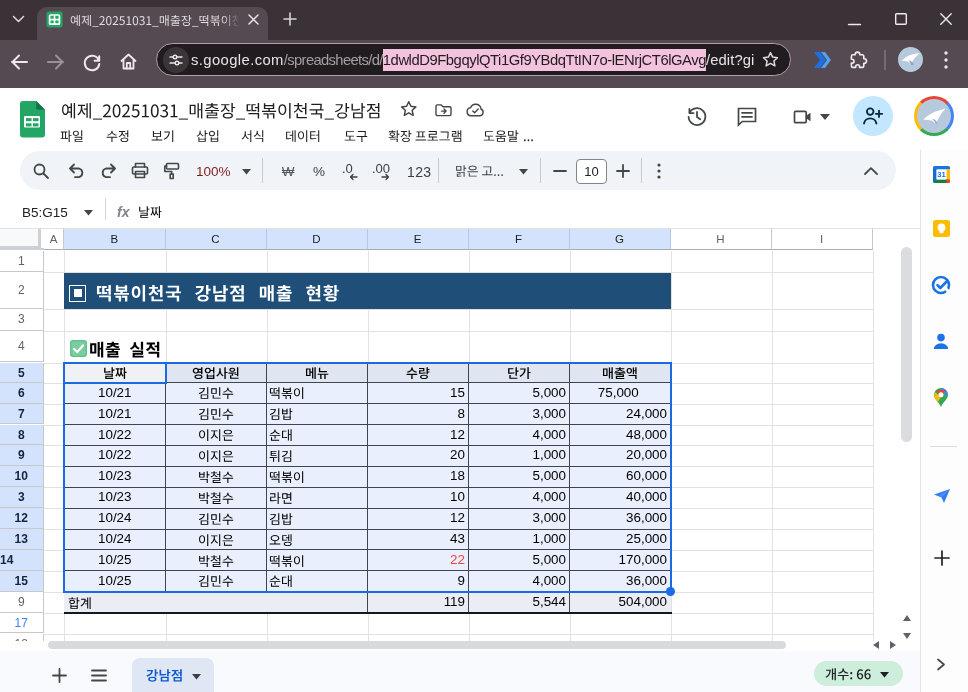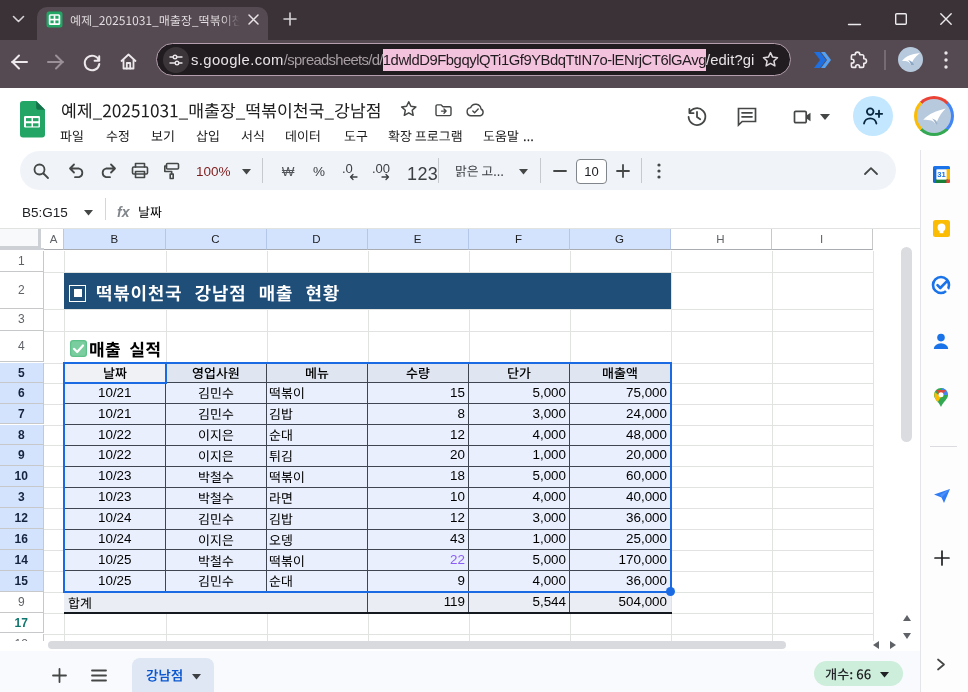--- a/index.html
+++ b/index.html
@@ -147,21 +147,21 @@
 <div style="position:absolute;left:279px;top:163.5px;width:18px;font-size:13.5px;color:#53575b;text-align:center">₩</div>
 <div style="position:absolute;left:310px;top:164px;width:20px;font-size:13.5px;color:#3d4043;text-align:center;width:18px">%</div>
 <div style="position:absolute;left:342px;top:161px;width:22px;font-size:13px;color:#3d4043">.0</div>
 <svg class="ic" style="left:349px;top:174px" width="8" height="6" viewBox="0 0 8 6" fill="none" stroke="#3d4043" stroke-width="1.3" stroke-linecap="round" stroke-linejoin="round">
     <path d="M8 3 H1.5 M4 0.5 L1.5 3 L4 5.5"></path>
   </svg>
 <div style="position:absolute;left:372px;top:161px;width:26px;font-size:13px;color:#3d4043">.00</div>
 <svg class="ic" style="left:382px;top:174px" width="8" height="6" viewBox="0 0 8 6" fill="none" stroke="#3d4043" stroke-width="1.3" stroke-linecap="round" stroke-linejoin="round">
     <path d="M0 3 H6.5 M4 0.5 L6.5 3 L4 5.5"></path>
   </svg>
-<div style="position:absolute;left:407px;top:164px;width:24px;font-size:18px;color:#3d4043;letter-spacing:0.4px">123</div>
+<div style="position:absolute;left:407px;top:164px;width:24px;font-size:14px;color:#3d4043;letter-spacing:0.4px">123</div>
 <div style="position:absolute;left:438px;top:158px;width:1px;height:25px;background:#c6cacf"></div>
 <svg class="ic" style="left:519px;top:169px" width="9" height="5.5" viewBox="0 0 9 5.5">
     <path d="M0 0 H9 L4.5 5.5 Z" fill="#444746"></path>
   </svg>
 <div style="position:absolute;left:540px;top:158px;width:1px;height:25px;background:#c6cacf"></div>
 <svg class="ic" style="left:554px;top:170px" width="12" height="2" viewBox="0 0 12 2" fill="none" stroke="#444746" stroke-width="1.8" stroke-linecap="round" stroke-linejoin="round">
     <path d="M0 1 H12"></path>
   </svg>
 <div style="position:absolute;left:576px;top:158.5px;width:31px;height:25px;background:#fff;border:1px solid #80868b;border-radius:4px;font-size:13px;color:#202124;text-align:center;line-height:23px">10</div>
 <svg class="ic" style="left:617px;top:165px" width="12" height="12" viewBox="0 0 12 12" fill="none" stroke="#444746" stroke-width="1.8" stroke-linecap="round" stroke-linejoin="round">
@@ -200,25 +200,25 @@
 <div style="position:absolute;left:0;top:309.0px;width:43.5px;height:21.600000000000023px;background:#ffffff;border-right:1px solid #c6c8ca;border-bottom:1px solid #c6c8ca;font-size:12px;font-weight:400;color:#5f6368;text-align:center;line-height:21.600000000000023px">3</div>
 <div style="position:absolute;left:0;top:330.6px;width:43.5px;height:31.899999999999977px;background:#ffffff;border-right:1px solid #c6c8ca;border-bottom:1px solid #c6c8ca;font-size:12px;font-weight:400;color:#5f6368;text-align:center;line-height:31.899999999999977px">4</div>
 <div style="position:absolute;left:0;top:362.5px;width:43.5px;height:20.19999999999999px;background:#d3e3fd;border-right:1px solid #c6c8ca;border-bottom:1px solid #c6c8ca;font-size:12px;font-weight:700;color:#16233f;text-align:center;line-height:20.19999999999999px">5</div>
 <div style="position:absolute;left:0;top:382.7px;width:43.5px;height:20.900000000000034px;background:#d3e3fd;border-right:1px solid #c6c8ca;border-bottom:1px solid #c6c8ca;font-size:12px;font-weight:700;color:#16233f;text-align:center;line-height:20.900000000000034px">6</div>
 <div style="position:absolute;left:0;top:403.6px;width:43.5px;height:20.899999999999977px;background:#d3e3fd;border-right:1px solid #c6c8ca;border-bottom:1px solid #c6c8ca;font-size:12px;font-weight:700;color:#16233f;text-align:center;line-height:20.899999999999977px">7</div>
 <div style="position:absolute;left:0;top:424.5px;width:43.5px;height:20.899999999999977px;background:#d3e3fd;border-right:1px solid #c6c8ca;border-bottom:1px solid #c6c8ca;font-size:12px;font-weight:700;color:#16233f;text-align:center;line-height:20.899999999999977px">8</div>
 <div style="position:absolute;left:0;top:445.4px;width:43.5px;height:20.900000000000034px;background:#d3e3fd;border-right:1px solid #c6c8ca;border-bottom:1px solid #c6c8ca;font-size:12px;font-weight:700;color:#16233f;text-align:center;line-height:20.900000000000034px">9</div>
 <div style="position:absolute;left:0;top:466.3px;width:43.5px;height:20.899999999999977px;background:#d3e3fd;border-right:1px solid #c6c8ca;border-bottom:1px solid #c6c8ca;font-size:12px;font-weight:700;color:#16233f;text-align:center;line-height:20.899999999999977px">10</div>
 <div style="position:absolute;left:0;top:487.2px;width:43.5px;height:20.900000000000034px;background:#d3e3fd;border-right:1px solid #c6c8ca;border-bottom:1px solid #c6c8ca;font-size:12px;font-weight:700;color:#16233f;text-align:center;line-height:20.900000000000034px">3</div>
 <div style="position:absolute;left:0;top:508.1px;width:43.5px;height:20.899999999999977px;background:#d3e3fd;border-right:1px solid #c6c8ca;border-bottom:1px solid #c6c8ca;font-size:12px;font-weight:700;color:#16233f;text-align:center;line-height:20.899999999999977px">12</div>
-<div style="position:absolute;left:0;top:529.0px;width:43.5px;height:20.899999999999977px;background:#d3e3fd;border-right:1px solid #c6c8ca;border-bottom:1px solid #c6c8ca;font-size:12px;font-weight:700;color:#16233f;text-align:center;line-height:20.899999999999977px">16</div>
-<div style="position:absolute;left:0;top:549.9px;width:43.5px;height:20.899999999999977px;background:#d3e3fd;border-right:1px solid #c6c8ca;border-bottom:1px solid #c6c8ca;font-size:12px;font-weight:700;color:#16233f;text-align:center;line-height:20.899999999999977px">14</div>
+<div style="position:absolute;left:0;top:529.0px;width:43.5px;height:20.899999999999977px;background:#d3e3fd;border-right:1px solid #c6c8ca;border-bottom:1px solid #c6c8ca;font-size:12px;font-weight:700;color:#16233f;text-align:center;line-height:20.899999999999977px">13</div>
+<div style="position:absolute;left:0;top:549.9px;width:43.5px;height:20.899999999999977px;background:#d3e3fd;border-right:1px solid #c6c8ca;border-bottom:1px solid #c6c8ca;font-size:12px;font-weight:700;color:#16233f;line-height:20.899999999999977px">14</div>
 <div style="position:absolute;left:0;top:570.8px;width:43.5px;height:20.90000000000009px;background:#d3e3fd;border-right:1px solid #c6c8ca;border-bottom:1px solid #c6c8ca;font-size:12px;font-weight:700;color:#16233f;text-align:center;line-height:20.90000000000009px">15</div>
 <div style="position:absolute;left:0;top:591.7px;width:43.5px;height:20.899999999999977px;background:#ffffff;border-right:1px solid #c6c8ca;border-bottom:1px solid #c6c8ca;font-size:12px;font-weight:400;color:#5f6368;text-align:center;line-height:20.899999999999977px">9</div>
-<div style="position:absolute;left:0;top:612.6px;width:43.5px;height:20.899999999999977px;background:#ffffff;border-right:1px solid #c6c8ca;border-bottom:1px solid #c6c8ca;font-size:12px;font-weight:700;color:#0f766e;text-align:center;line-height:20.899999999999977px">17</div>
+<div style="position:absolute;left:0;top:612.6px;width:43.5px;height:20.899999999999977px;background:#ffffff;border-right:1px solid #c6c8ca;border-bottom:1px solid #c6c8ca;font-size:12px;font-weight:400;color:#3b82f6;text-align:center;line-height:20.899999999999977px">17</div>
 <div style="position:absolute;left:64px;top:250.5px;width:1px;height:390.0px;background:#e1e3e1"></div>
 <div style="position:absolute;left:165.5px;top:250.5px;width:1px;height:390.0px;background:#e1e3e1"></div>
 <div style="position:absolute;left:266.5px;top:250.5px;width:1px;height:390.0px;background:#e1e3e1"></div>
 <div style="position:absolute;left:367.5px;top:250.5px;width:1px;height:390.0px;background:#e1e3e1"></div>
 <div style="position:absolute;left:468.5px;top:250.5px;width:1px;height:390.0px;background:#e1e3e1"></div>
 <div style="position:absolute;left:569.5px;top:250.5px;width:1px;height:390.0px;background:#e1e3e1"></div>
 <div style="position:absolute;left:670.5px;top:250.5px;width:1px;height:390.0px;background:#e1e3e1"></div>
 <div style="position:absolute;left:771.5px;top:250.5px;width:1px;height:390.0px;background:#e1e3e1"></div>
 <div style="position:absolute;left:872.5px;top:250.5px;width:1px;height:390.0px;background:#e1e3e1"></div>
 <div style="position:absolute;left:44.0px;top:272.3px;width:828.5px;height:1px;background:#e1e3e1"></div>
@@ -272,21 +272,21 @@
 <div style="position:absolute;left:367.0px;top:591.7px;width:1px;height:20.899999999999977px;background:#3f4652"></div>
 <div style="position:absolute;left:468.0px;top:591.7px;width:1px;height:20.899999999999977px;background:#3f4652"></div>
 <div style="position:absolute;left:569.0px;top:591.7px;width:1px;height:20.899999999999977px;background:#3f4652"></div>
 <div style="position:absolute;left:63.5px;top:611.5px;width:608.0px;height:2.2px;background:#14181f"></div>
 <div style="position:absolute;left:63px;top:361.5px;width:608.5px;height:231.20000000000005px;border:2px solid #1a6ae3"></div>
 <div style="position:absolute;left:63px;top:361.5px;width:103.5px;height:22.19999999999999px;border:2px solid #1a6ae3"></div>
 <div style="position:absolute;left:666.0px;top:587.2px;width:9px;height:9px;background:#1a6ae3;border-radius:50%"></div>
 <div style="position:absolute;left:64px;top:382.7px;width:101.5px;height:20.900000000000034px;font-size:13.4px;color:#000;text-align:center;line-height:20.900000000000034px">10/21</div>
 <div style="position:absolute;left:367.5px;top:382.7px;width:97.5px;height:20.900000000000034px;font-size:13.4px;color:#000;text-align:right;line-height:20.900000000000034px">15</div>
 <div style="position:absolute;left:468.5px;top:382.7px;width:97.5px;height:20.900000000000034px;font-size:13.4px;color:#000;text-align:right;line-height:20.900000000000034px">5,000</div>
-<div style="position:absolute;left:569.5px;top:382.7px;width:97.5px;height:20.900000000000034px;font-size:13.4px;color:#000;text-align:right;line-height:20.900000000000034px">75,000</div>
+<div style="position:absolute;left:569.5px;top:382.7px;width:97.5px;height:20.900000000000034px;font-size:13.4px;color:#000;text-align:center;line-height:20.900000000000034px">75,000</div>
 <div style="position:absolute;left:64px;top:403.6px;width:101.5px;height:20.899999999999977px;font-size:13.4px;color:#000;text-align:center;line-height:20.899999999999977px">10/21</div>
 <div style="position:absolute;left:367.5px;top:403.6px;width:97.5px;height:20.899999999999977px;font-size:13.4px;color:#000;text-align:right;line-height:20.899999999999977px">8</div>
 <div style="position:absolute;left:468.5px;top:403.6px;width:97.5px;height:20.899999999999977px;font-size:13.4px;color:#000;text-align:right;line-height:20.899999999999977px">3,000</div>
 <div style="position:absolute;left:569.5px;top:403.6px;width:97.5px;height:20.899999999999977px;font-size:13.4px;color:#000;text-align:right;line-height:20.899999999999977px">24,000</div>
 <div style="position:absolute;left:64px;top:424.5px;width:101.5px;height:20.899999999999977px;font-size:13.4px;color:#000;text-align:center;line-height:20.899999999999977px">10/22</div>
 <div style="position:absolute;left:367.5px;top:424.5px;width:97.5px;height:20.899999999999977px;font-size:13.4px;color:#000;text-align:right;line-height:20.899999999999977px">12</div>
 <div style="position:absolute;left:468.5px;top:424.5px;width:97.5px;height:20.899999999999977px;font-size:13.4px;color:#000;text-align:right;line-height:20.899999999999977px">4,000</div>
 <div style="position:absolute;left:569.5px;top:424.5px;width:97.5px;height:20.899999999999977px;font-size:13.4px;color:#000;text-align:right;line-height:20.899999999999977px">48,000</div>
 <div style="position:absolute;left:64px;top:445.4px;width:101.5px;height:20.900000000000034px;font-size:13.4px;color:#000;text-align:center;line-height:20.900000000000034px">10/22</div>
 <div style="position:absolute;left:367.5px;top:445.4px;width:97.5px;height:20.900000000000034px;font-size:13.4px;color:#000;text-align:right;line-height:20.900000000000034px">20</div>
@@ -302,21 +302,21 @@
 <div style="position:absolute;left:569.5px;top:487.2px;width:97.5px;height:20.900000000000034px;font-size:13.4px;color:#000;text-align:right;line-height:20.900000000000034px">40,000</div>
 <div style="position:absolute;left:64px;top:508.1px;width:101.5px;height:20.899999999999977px;font-size:13.4px;color:#000;text-align:center;line-height:20.899999999999977px">10/24</div>
 <div style="position:absolute;left:367.5px;top:508.1px;width:97.5px;height:20.899999999999977px;font-size:13.4px;color:#000;text-align:right;line-height:20.899999999999977px">12</div>
 <div style="position:absolute;left:468.5px;top:508.1px;width:97.5px;height:20.899999999999977px;font-size:13.4px;color:#000;text-align:right;line-height:20.899999999999977px">3,000</div>
 <div style="position:absolute;left:569.5px;top:508.1px;width:97.5px;height:20.899999999999977px;font-size:13.4px;color:#000;text-align:right;line-height:20.899999999999977px">36,000</div>
 <div style="position:absolute;left:64px;top:529.0px;width:101.5px;height:20.899999999999977px;font-size:13.4px;color:#000;text-align:center;line-height:20.899999999999977px">10/24</div>
 <div style="position:absolute;left:367.5px;top:529.0px;width:97.5px;height:20.899999999999977px;font-size:13.4px;color:#000;text-align:right;line-height:20.899999999999977px">43</div>
 <div style="position:absolute;left:468.5px;top:529.0px;width:97.5px;height:20.899999999999977px;font-size:13.4px;color:#000;text-align:right;line-height:20.899999999999977px">1,000</div>
 <div style="position:absolute;left:569.5px;top:529.0px;width:97.5px;height:20.899999999999977px;font-size:13.4px;color:#000;text-align:right;line-height:20.899999999999977px">25,000</div>
 <div style="position:absolute;left:64px;top:549.9px;width:101.5px;height:20.899999999999977px;font-size:13.4px;color:#000;text-align:center;line-height:20.899999999999977px">10/25</div>
-<div style="position:absolute;left:367.5px;top:549.9px;width:97.5px;height:20.899999999999977px;font-size:13.4px;color:#8b5cf6;text-align:right;line-height:20.899999999999977px">22</div>
+<div style="position:absolute;left:367.5px;top:549.9px;width:97.5px;height:20.899999999999977px;font-size:13.4px;color:#ef4444;text-align:right;line-height:20.899999999999977px">22</div>
 <div style="position:absolute;left:468.5px;top:549.9px;width:97.5px;height:20.899999999999977px;font-size:13.4px;color:#000;text-align:right;line-height:20.899999999999977px">5,000</div>
 <div style="position:absolute;left:569.5px;top:549.9px;width:97.5px;height:20.899999999999977px;font-size:13.4px;color:#000;text-align:right;line-height:20.899999999999977px">170,000</div>
 <div style="position:absolute;left:64px;top:570.8px;width:101.5px;height:20.90000000000009px;font-size:13.4px;color:#000;text-align:center;line-height:20.90000000000009px">10/25</div>
 <div style="position:absolute;left:367.5px;top:570.8px;width:97.5px;height:20.90000000000009px;font-size:13.4px;color:#000;text-align:right;line-height:20.90000000000009px">9</div>
 <div style="position:absolute;left:468.5px;top:570.8px;width:97.5px;height:20.90000000000009px;font-size:13.4px;color:#000;text-align:right;line-height:20.90000000000009px">4,000</div>
 <div style="position:absolute;left:569.5px;top:570.8px;width:97.5px;height:20.90000000000009px;font-size:13.4px;color:#000;text-align:right;line-height:20.90000000000009px">36,000</div>
 <div style="position:absolute;left:367.5px;top:591.7px;width:97.5px;height:20.899999999999977px;font-size:13.4px;color:#000;text-align:right;line-height:20.899999999999977px">119</div>
 <div style="position:absolute;left:468.5px;top:591.7px;width:97.5px;height:20.899999999999977px;font-size:13.4px;color:#000;text-align:right;line-height:20.899999999999977px">5,544</div>
 <div style="position:absolute;left:569.5px;top:591.7px;width:97.5px;height:20.899999999999977px;font-size:13.4px;color:#000;text-align:right;line-height:20.899999999999977px">504,000</div>
 <div style="position:absolute;left:901px;top:247px;width:11px;height:195px;background:#dbdce0;border-radius:6px"></div>

